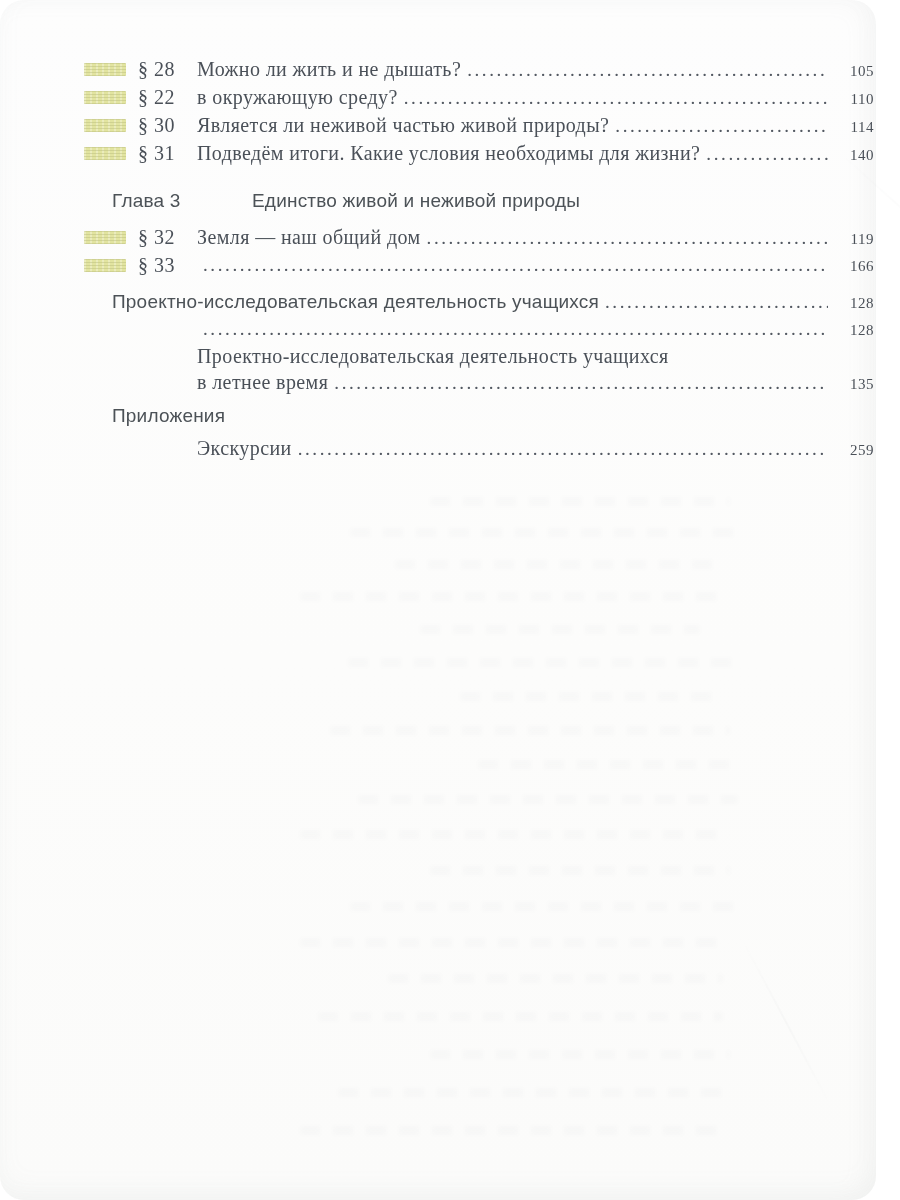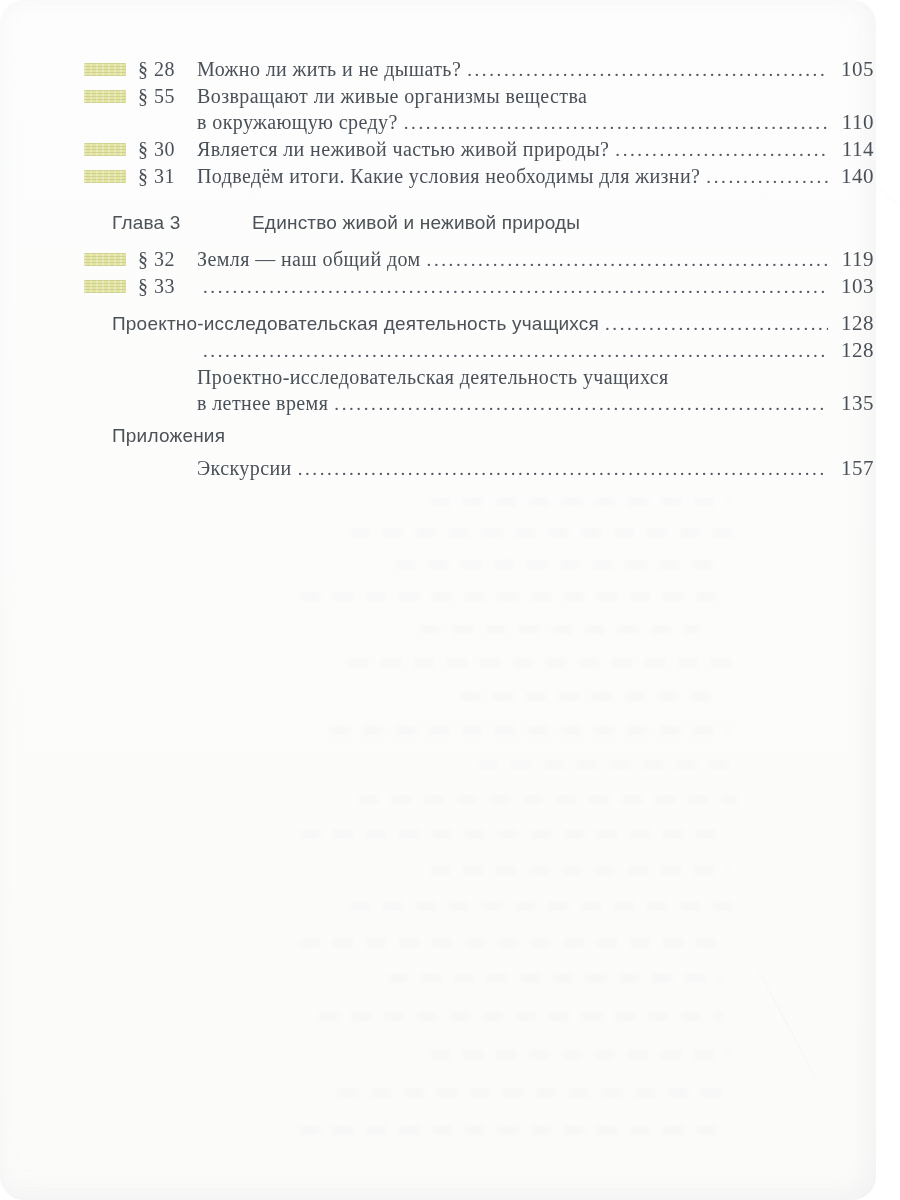--- a/index.html
+++ b/index.html
@@ -33,21 +33,21 @@
   .spacer { flex:0 0 113px; }
   .body { flex:1 1 auto; min-width:0; }
 
   .line { display:flex; align-items:baseline; font-size:20px; line-height:26px; letter-spacing:.4px; }
   .t { flex:0 0 auto; white-space:nowrap; }
   .leader {
     flex:1 1 10px; min-width:10px; overflow:hidden; white-space:nowrap;
     letter-spacing:2.6px; padding:0 4px 0 6px; color:#535962;
     font-size:19px;
   }
-  .pg { flex:0 0 46px; text-align:right; font-size:21px; letter-spacing:.5px; }
+  .pg { flex:0 0 46px; text-align:right; font-size:15px; letter-spacing:.5px; }
 
   .sans, .ch-label, .ch-title {
     font-family:"Liberation Sans","DejaVu Sans",sans-serif;
     font-size:19px; line-height:22px; color:#4c5257; letter-spacing:.2px;margin-left:28px;
   }
   .chapter { margin:22px 0 12px; }
   .ch-label { flex:0 0 112px; }
 
   .section { margin-top:10px; }
   .section .line { line-height:26px; }
@@ -109,25 +109,22 @@
           <span class="leader">................................................................................................................................................................</span>
           <span class="pg">105</span>
         </div>
       </div>
     </div>
 
     <div class="row">
       <span class="icon-cell">
           <i class="marker"></i>
         </span>
-      <span class="num">§ 55</span>
-      <div class="body">
-        <div class="line">
-          <span class="t">Возвращают ли живые организмы вещества</span>
-        </div>
+      <span class="num">§ 22</span>
+      <div class="body">
         <div class="line">
           <span class="t">в окружающую среду?</span>
           <span class="leader">................................................................................................................................................................</span>
           <span class="pg">110</span>
         </div>
       </div>
     </div>
 
     <div class="row">
       <span class="icon-cell">
@@ -177,21 +174,21 @@
     </div>
 
     <div class="row">
       <span class="icon-cell">
           <i class="marker"></i>
         </span>
       <span class="num">§ 33</span>
       <div class="body">
         <div class="line">
           <span class="leader">................................................................................................................................................................</span>
-          <span class="pg">103</span>
+          <span class="pg">166</span>
         </div>
       </div>
     </div>
 
     <div class="row section">
       <div class="body">
         <div class="line">
           <span class="t sans">Проектно-исследовательская деятельность учащихся</span>
           <span class="leader">................................................................................................................................................................</span>
           <span class="pg">128</span>
@@ -226,19 +223,19 @@
     <div class="row section appendix">
       <span class="t sans">Приложения</span>
     </div>
 
     <div class="row excursions">
       <span class="spacer"></span>
       <div class="body">
         <div class="line">
           <span class="t">Экскурсии</span>
           <span class="leader">................................................................................................................................................................</span>
-          <span class="pg">157</span>
+          <span class="pg">259</span>
         </div>
       </div>
     </div>
 
   </section>
 </main>
 
 </body></html>

